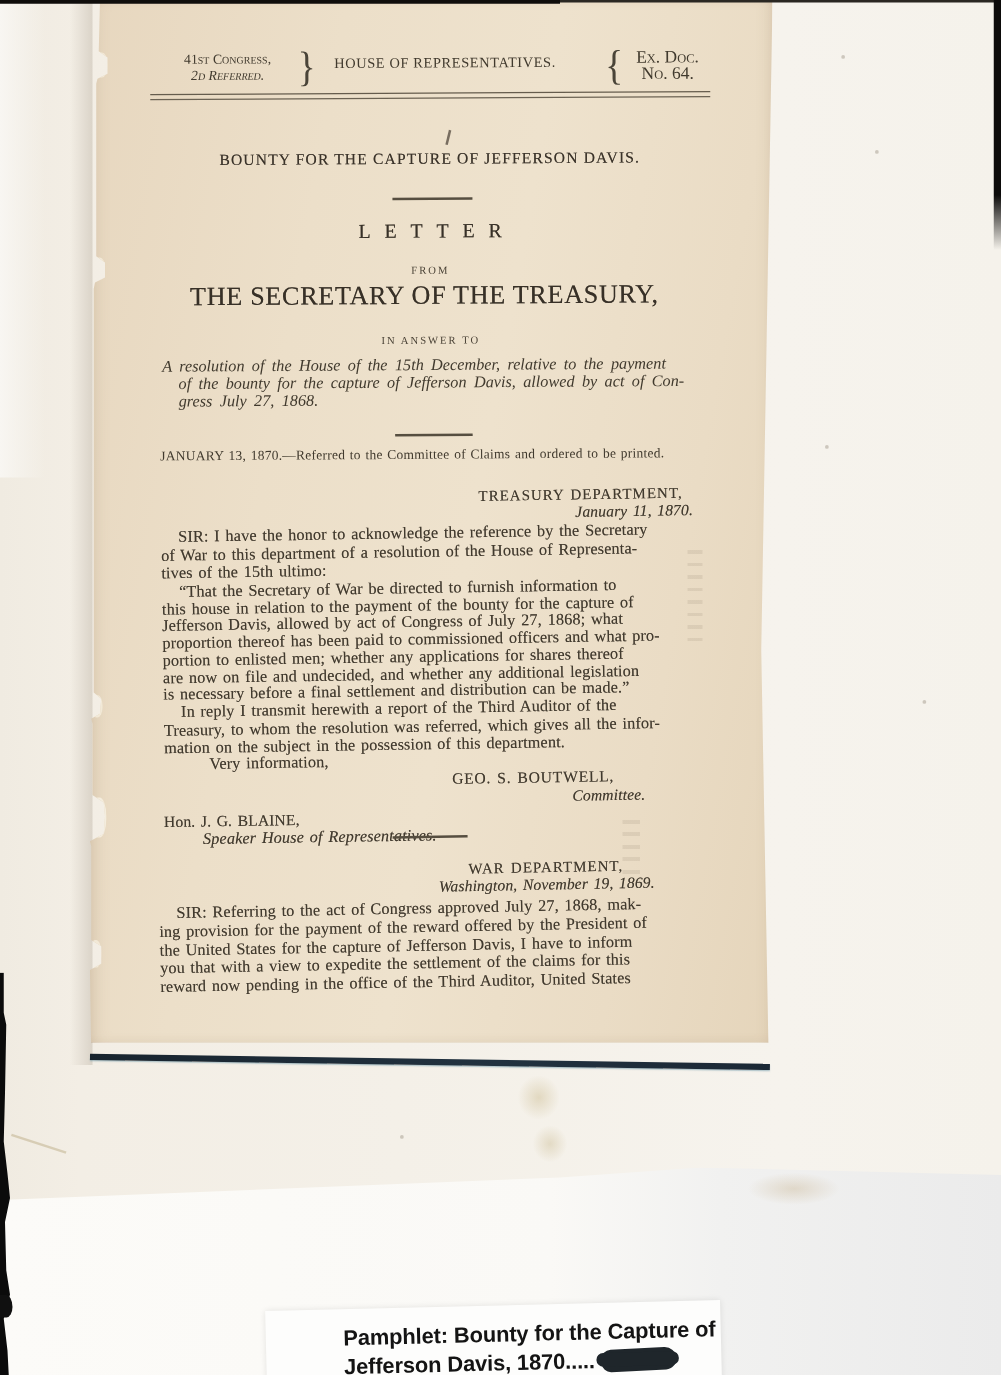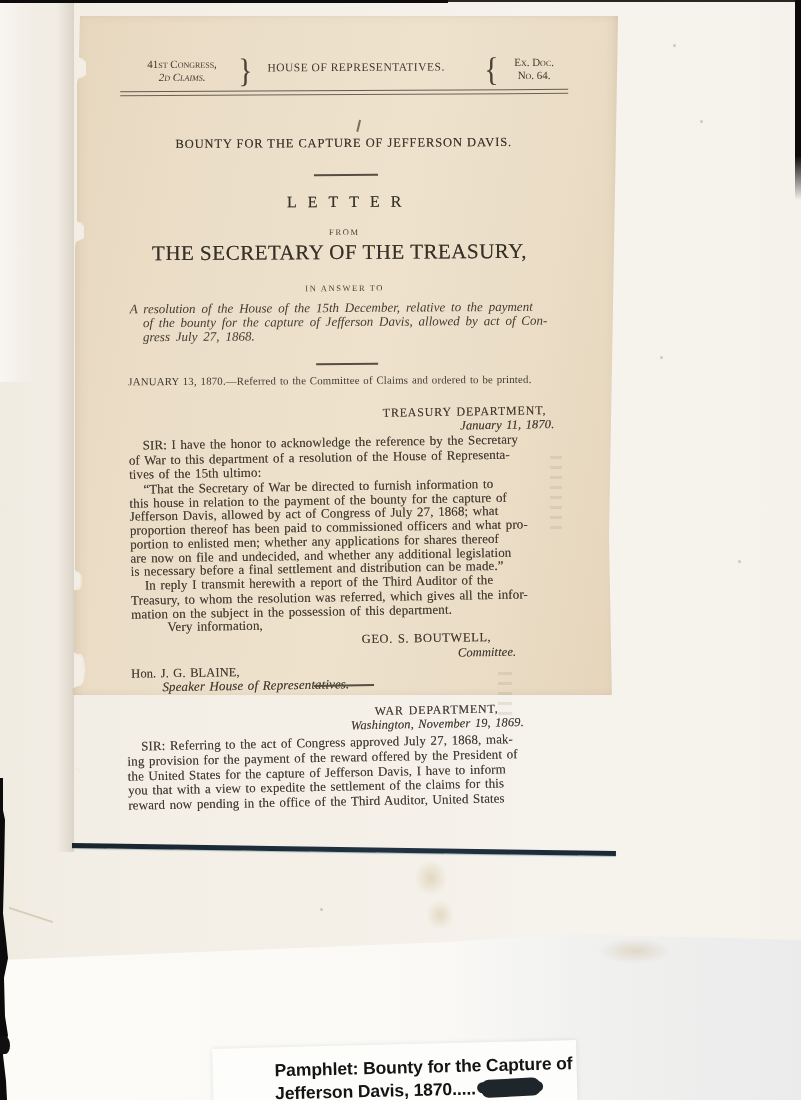--- a/index.html
+++ b/index.html
@@ -15,21 +15,21 @@
     background:linear-gradient(180deg,#0c0b0a 78%,rgba(12,11,10,0));}
   .edge-left{left:0;top:778px;width:8px;height:322px;background:#0b0b0b;
     clip-path:polygon(0 0,3px 0,3px 10%,5px 13%,4px 30%,3px 42%,6px 50%,8px 56%,4px 62%,5px 74%,8px 80%,3px 86%,6px 94%,7px 100%,0 100%);}
   .edge-blob{left:0;top:1036px;width:10px;height:18px;background:#101010;border-radius:0 60% 55% 0;}
   .corner-light{left:0;top:2px;width:36px;height:380px;
     background:linear-gradient(90deg,#f8f6f2,rgba(248,246,242,0));}
   .page-shadow{left:56px;top:0;width:18px;height:852px;
     background:linear-gradient(90deg,rgba(120,105,85,0),rgba(120,105,85,.20));}
 
   
-  .page{left:70px;top:16px;width:548px;height:679px;color:#413a2e;
+  .page{left:70px;top:0;width:548px;height:834px;color:#413a2e;
     background:linear-gradient(100deg,#e7d7bf 0%,#ecdfc9 30%,#eee2cd 55%,#eadcc5 80%,#e5d5bb 100%);
     box-shadow:inset 10px 0 16px -10px rgba(140,110,80,.45),inset -8px 0 14px -10px rgba(150,120,90,.40);
     clip-path:polygon(10px 0,548px 0,539px 520px,545px 852px,3px 845px,2px 776px,11px 771px,11px 757px,3px 752px,3px 677px,2px 673px,13px 667px,14px 653px,13px 642px,4px 636px,4px 579px,3px 575px,10px 571px,11px 559px,5px 554px,5px 231px,6px 226px,14px 222px,14px 210px,7px 205px,7px 67px,8px 63px,16px 59px,16px 46px,9px 41px);}
   .chip{position:absolute;background:#f2e9d7;border-radius:45%;}
   .page-bottom-line{left:72px;top:843px;width:544px;height:5px;
     background:linear-gradient(90deg,#18242e,#223240 60%,#1b2835);
     transform:rotate(.85deg);transform-origin:0 50%;box-shadow:0 1px 1px rgba(90,140,160,.45);}
 
   .sec{position:absolute;left:0;top:0;width:548px;}
   .tl{font-size:13px;line-height:14.5px;word-spacing:1.2px;letter-spacing:.1px;}
@@ -92,26 +92,26 @@
     <div class="chip" style="left:3px;top:556px;width:9px;height:18px;"></div>
     <div class="chip" style="left:3px;top:638px;width:12px;height:32px;background:#f4edde;"></div>
     <div class="chip" style="left:2px;top:752px;width:9px;height:22px;"></div>
 
     <div class="abs ghost" style="left:480px;top:440px;width:12px;height:78px;"></div>
     <div class="abs ghost" style="left:428px;top:656px;width:14px;height:46px;"></div>
 
     <div class="sec" style="top:38px;transform:rotate(-.3deg);">
       <div class="abs hdr-congress sc ctr" style="left:53px;top:3px;width:118px;">
         <div>41st Congress,</div>
-        <div class="it">2d Claims.</div>
+        <div class="it">2d Referred.</div>
       </div>
       <div class="abs brace" style="left:168px;top:1px;">}</div>
       <div class="abs ctr" style="left:185px;top:7px;width:202px;font-size:11.5px;letter-spacing:.5px;">HOUSE OF REPRESENTATIVES.</div>
       <div class="abs brace" style="left:414px;top:1px;">{</div>
-      <div class="abs ctr sc" style="left:430px;top:3px;width:68px;font-size:11px;line-height:13px;">
+      <div class="abs ctr sc" style="left:430px;top:3px;width:68px;font-size:14px;line-height:13px;">
         <div>Ex. Doc.</div>
         <div>No. 64.</div>
       </div>
       <div class="abs rule-double" style="left:50px;top:36px;width:448px;"></div>
     </div>
 
     <div class="sec" style="top:0;transform:rotate(-.35deg);">
       <div class="abs mark" style="left:287px;top:104px;width:2px;height:12px;transform:rotate(14deg);"></div>
       <div class="abs ctr title-line" style="left:20px;top:120px;width:506px;">BOUNTY FOR THE CAPTURE OF JEFFERSON DAVIS.</div>
       <div class="abs rule-short" style="left:243px;top:158px;width:64px;"></div>

